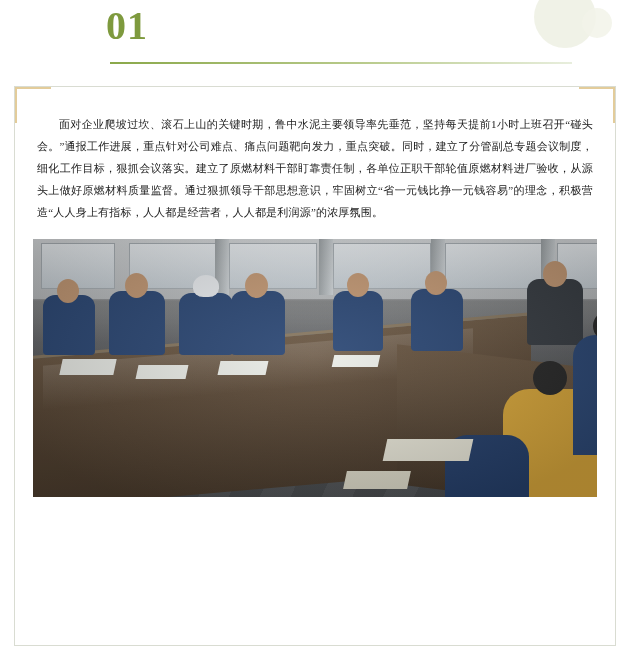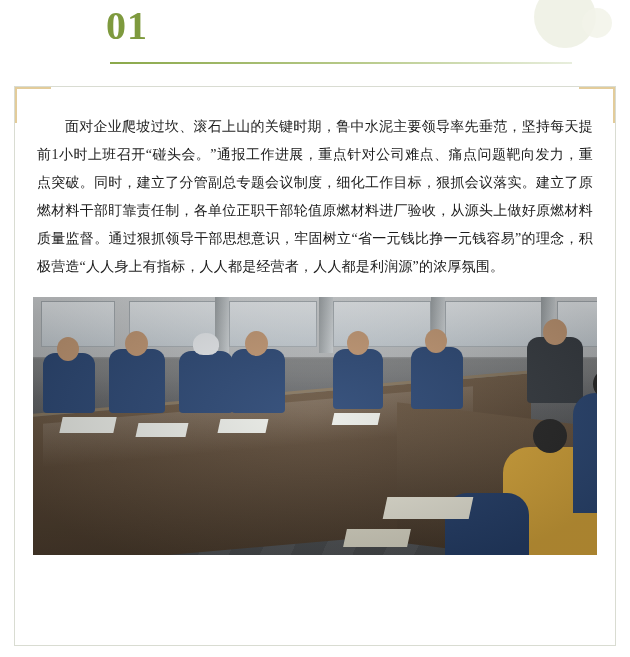--- a/index.html
+++ b/index.html
@@ -108,21 +108,21 @@
     height: 34px;
     border-top: 3px solid #e3cc9a;
     border-right: 3px solid #e3cc9a;
   }
   .article-body {
     padding: 26px 22px 0 22px;
   }
   .article-paragraph {
     margin: 0;
     font-family: "Liberation Serif", serif;
-    font-size: 14px;
+    font-size: 11px;
     line-height: 2.0;
     color: #1b1b1b;
     text-indent: 2em;
     text-align: justify;
     letter-spacing: 0.2px;
   }
 
   
   .photo-wrap {
     position: relative;

